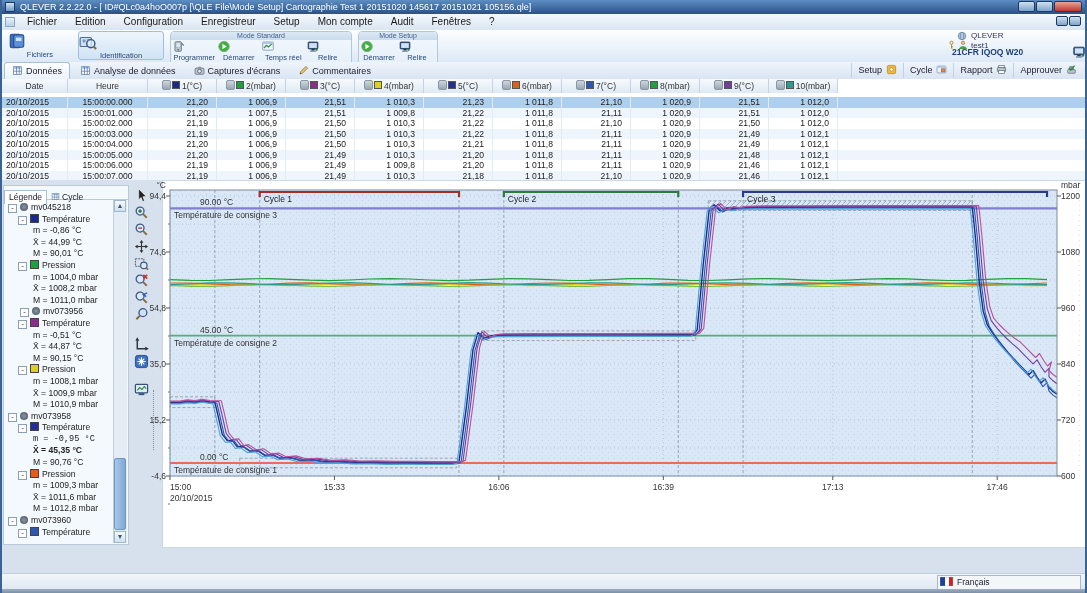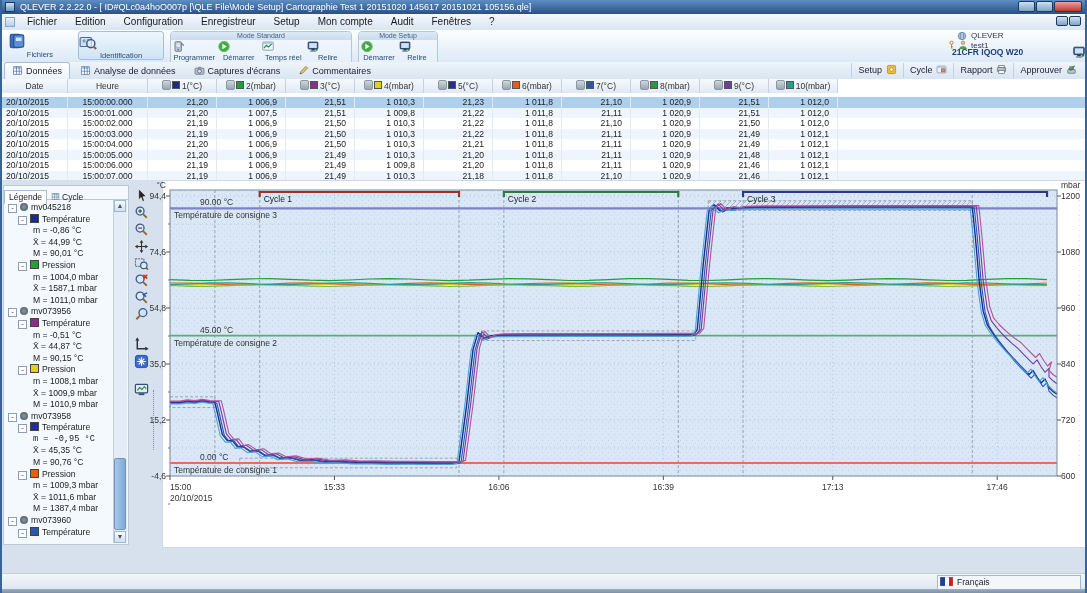--- a/index.html
+++ b/index.html
@@ -283,40 +283,40 @@
                 <line x1="10.5" y1="2.5" x2="10.5" y2="13.5" stroke="#4a6a9a"></line>
               </svg></span><span>Cycle</span></span></div>
       <div id="legtree" style="padding:2px 0 0 2px;">
           <div class="lrow" style="padding-left: 2px;"><span class="minusbox">-</span><span style="display:inline-block;width:8px;height:8px;border-radius:50%;background:radial-gradient(#8a97a4,#44505c);margin-right:3px;vertical-align:-1px;"></span><span>mv045218</span></div>
           <div class="lrow" style="padding-left: 12px;"><span class="minusbox">-</span><span class="lsq" style="background:#1c2a8c"></span><span>Température</span></div>
           <div class="lrow" style="padding-left: 27px;"><span>m = -0,86 °C</span></div>
           <div class="lrow" style="padding-left: 27px;"><span>X̄ = 44,99 °C</span></div>
           <div class="lrow" style="padding-left: 27px;"><span>M = 90,01 °C</span></div>
           <div class="lrow" style="padding-left: 12px;"><span class="minusbox">-</span><span class="lsq" style="background:#1fa03c"></span><span>Pression</span></div>
           <div class="lrow" style="padding-left: 27px;"><span>m = 1004,0 mbar</span></div>
-          <div class="lrow" style="padding-left: 27px;"><span>X̄ = 1587,1 mbar</span></div>
+          <div class="lrow" style="padding-left: 27px;"><span>X̄ = 1008,2 mbar</span></div>
           <div class="lrow" style="padding-left: 27px;"><span>M = 1011,0 mbar</span></div>
-          <div class="lrow" style="padding-left: 2px;"><span class="minusbox">-</span><span style="display:inline-block;width:8px;height:8px;border-radius:50%;background:radial-gradient(#8a97a4,#44505c);margin-right:3px;vertical-align:-1px;"></span><span>mv073956</span></div>
+          <div class="lrow" style="padding-left: 2px; margin-left: 12px;"><span class="minusbox">-</span><span style="display:inline-block;width:8px;height:8px;border-radius:50%;background:radial-gradient(#8a97a4,#44505c);margin-right:3px;vertical-align:-1px;"></span><span>mv073956</span></div>
           <div class="lrow" style="padding-left: 12px;"><span class="minusbox">-</span><span class="lsq" style="background:#8b2d8b"></span><span>Température</span></div>
           <div class="lrow" style="padding-left: 27px;"><span>m = -0,51 °C</span></div>
           <div class="lrow" style="padding-left: 27px;"><span>X̄ = 44,87 °C</span></div>
           <div class="lrow" style="padding-left: 27px;"><span>M = 90,15 °C</span></div>
           <div class="lrow" style="padding-left: 12px;"><span class="minusbox">-</span><span class="lsq" style="background:#ddd020"></span><span>Pression</span></div>
           <div class="lrow" style="padding-left: 27px;"><span>m = 1008,1 mbar</span></div>
           <div class="lrow" style="padding-left: 27px;"><span>X̄ = 1009,9 mbar</span></div>
           <div class="lrow" style="padding-left: 27px;"><span>M = 1010,9 mbar</span></div>
           <div class="lrow" style="padding-left: 2px;"><span class="minusbox">-</span><span style="display:inline-block;width:8px;height:8px;border-radius:50%;background:radial-gradient(#8a97a4,#44505c);margin-right:3px;vertical-align:-1px;"></span><span>mv073958</span></div>
           <div class="lrow" style="padding-left: 12px;"><span class="minusbox">-</span><span class="lsq" style="background:#252e96"></span><span>Température</span></div>
           <div class="lrow" style="padding-left: 27px; font-family: Liberation Mono, monospace;"><span>m = -0,95 °C</span></div>
-          <div class="lrow" style="padding-left: 27px;"><span>X̄ = 45,35 °C</span></div>
+          <div class="lrow" style="padding-left: 27px; font-weight: bold;"><span>X̄ = 45,35 °C</span></div>
           <div class="lrow" style="padding-left: 27px;"><span>M = 90,76 °C</span></div>
           <div class="lrow" style="padding-left: 12px;"><span class="minusbox">-</span><span class="lsq" style="background:#e06018"></span><span>Pression</span></div>
           <div class="lrow" style="padding-left: 27px;"><span>m = 1009,3 mbar</span></div>
           <div class="lrow" style="padding-left: 27px;"><span>X̄ = 1011,6 mbar</span></div>
-          <div class="lrow" style="padding-left: 27px;"><span>M = 1387,4 mbar</span></div>
+          <div class="lrow" style="padding-left: 27px;"><span>M = 1012,8 mbar</span></div>
           <div class="lrow" style="padding-left: 2px;"><span class="minusbox">-</span><span style="display:inline-block;width:8px;height:8px;border-radius:50%;background:radial-gradient(#8a97a4,#44505c);margin-right:3px;vertical-align:-1px;"></span><span>mv073960</span></div>
           <div class="lrow" style="padding-left: 12px;"><span class="minusbox">-</span><span class="lsq" style="background:#2c55b4"></span><span>Température</span></div>
           <div class="lrow" style="padding-left: 27px; margin-top: 13px;"><span>m = -0,66 °C</span></div>
         </div>
       <div id="legscroll">
         <div class="scrarrow" style="top:0;">▲</div>
         <div id="scrthumb" style="top:258px;height:72px;"></div>
         <div class="scrarrow" style="bottom:0;">▼</div>
       </div>
     </div>

